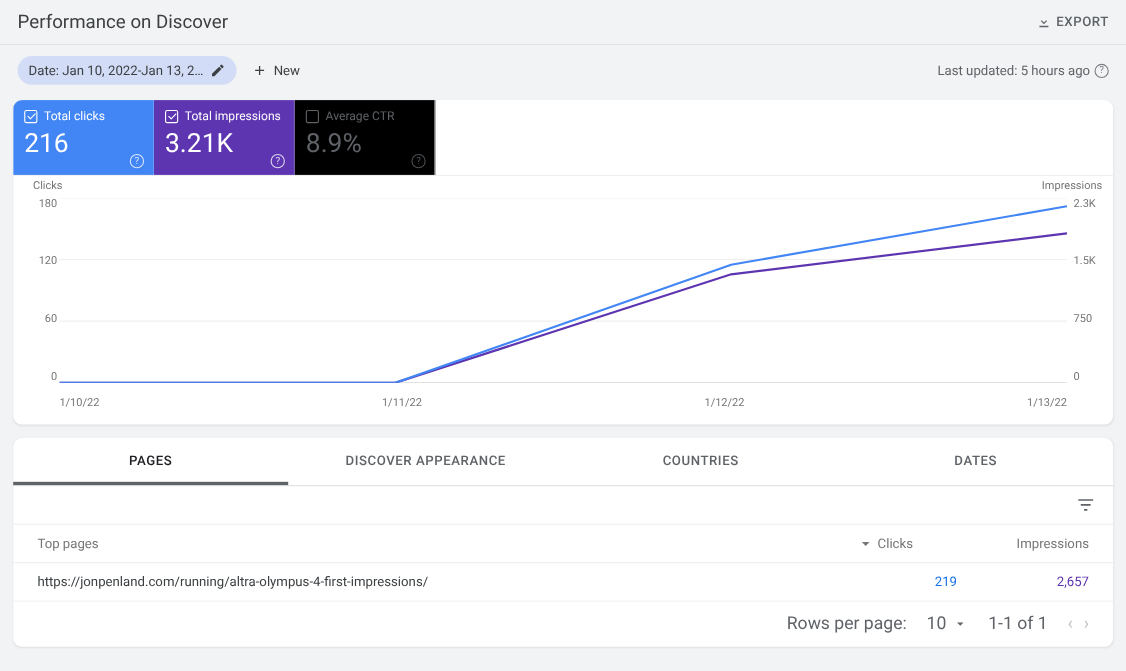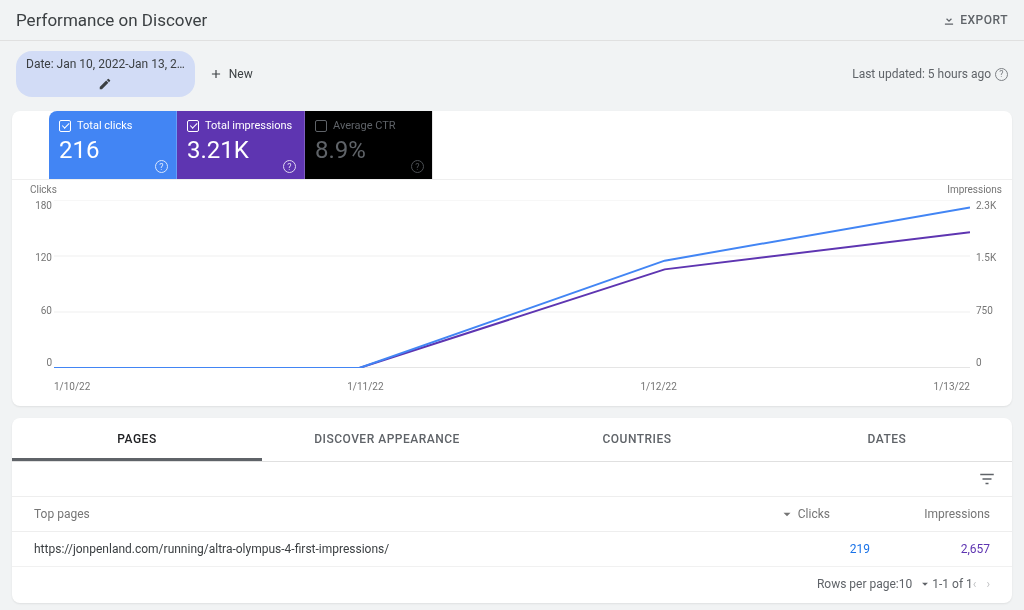--- a/index.html
+++ b/index.html
@@ -34,38 +34,38 @@
     display: flex; align-items: center; justify-content: space-between;
     padding: 10px 16px 10px 16px;
     background: #f1f3f4;
   }
   .filters-left { display: flex; align-items: center; gap: 14px; }
   .date-chip {
     background: #d2dcf6;
     border-radius: 16px;
     padding: 6px 10px;
     display: flex; align-items: center; gap: 6px;
-    font-size: 12px; color: #3c4043; cursor: pointer; flex-direction: column;
+    font-size: 12px; color: #3c4043; cursor: pointer;
   }
   .new-btn {
     display: flex; align-items: center; gap: 6px;
     font-size: 12px; color: #3c4043; cursor: pointer;
   }
   .last-updated { font-size: 12px; color: #5f6368; display: flex; align-items: center; gap: 4px; }
 
   
   .card {
     margin: 4px 12px 12px 12px;
     background: #fff;
     border-radius: 8px;
     box-shadow: 0 1px 2px rgba(0,0,0,.08);
   }
 
   
-  .metrics { display: flex; border-bottom: 1px solid #efefef; padding-left: 37px; }
+  .metrics { display: flex; border-bottom: 1px solid #efefef; }
   .metric {
     width: 128px; height: 68px;
     padding: 8px 10px 6px 10px;
     position: relative;
     cursor: pointer;
     border-right: 1px solid rgba(255,255,255,.2);
   }
   .metric:first-child { border-top-left-radius: 8px; }
   .m-row { display: flex; align-items: center; gap: 6px; }
   .m-label { font-size: 11px; }
@@ -124,21 +124,21 @@
   }
   .thead { color: #757575; border-bottom: 1px solid #eee; gap: 40px; }
   .thead .sort { display: inline-flex; align-items: center; gap: 4px; justify-content: flex-end; }
   .thead .col-r, .trow .col-r { text-align: right; }
   .trow { border-bottom: 1px solid #f1f1f1; color: #3c4043; }
   .trow .col-c { color: #1a73e8; }
   .trow .col-i { color: #5e35b1; }
 
   .pager {
     display: flex; justify-content: flex-end; align-items: center;
-    padding: 10px 22px 12px; font-size: 12px; color: #5f6368;
+    gap: 18px; padding: 10px 22px 12px; font-size: 16px; color: #5f6368;
   }
   .pager .select { display: inline-flex; align-items: center; gap: 6px; cursor: pointer; }
   .pager .nav { display: inline-flex; gap: 10px; }
   .pager .nav span { cursor: pointer; opacity: .4; }
 
   svg.icon { width: 14px; height: 14px; }
 </style>
 </head>
 <body>
 

